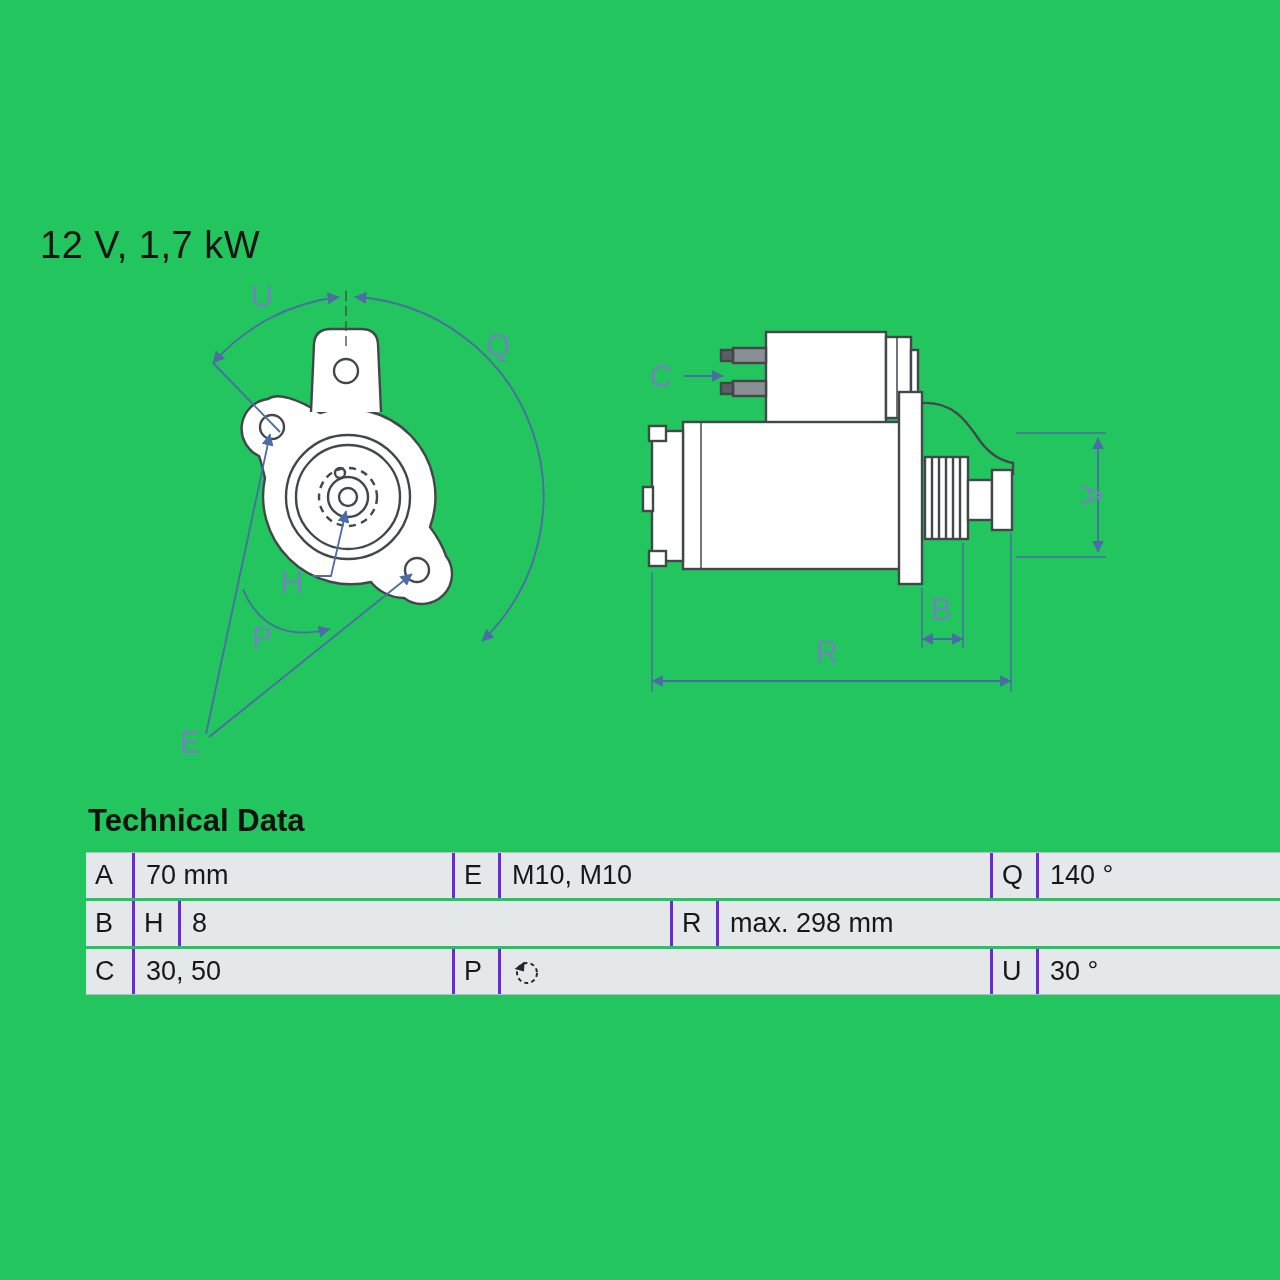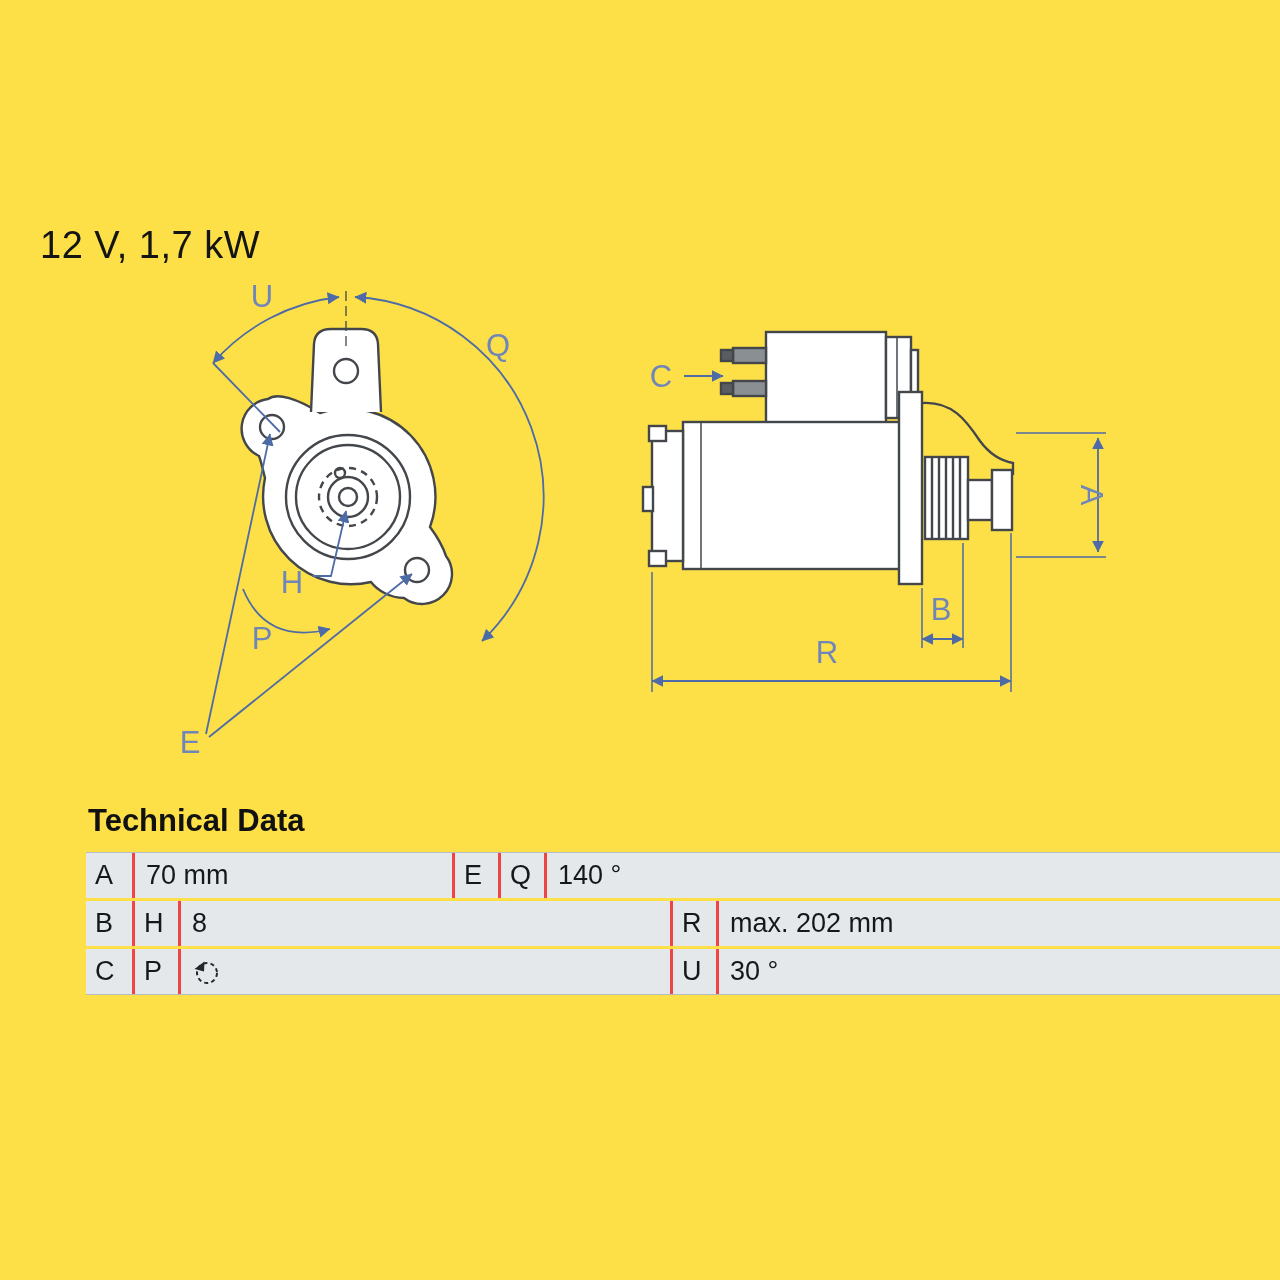--- a/index.html
+++ b/index.html
@@ -1,16 +1,16 @@
 <!DOCTYPE html>
 <html><head>
 <meta charset="utf-8">
 <style>
   html,body{margin:0;padding:0;background:#fff;}
-  .page{position:relative;width:1280px;height:1280px;background:#fde047;
+  .page{position:relative;width:1280px;height:1280px;background:#22c55e;
         font-family:"Liberation Sans",sans-serif;overflow:hidden;}
   .title{position:absolute;left:40px;top:224px;font-size:38px;color:#141414;
          letter-spacing:.5px;white-space:nowrap;}
   .drawing{position:absolute;left:0;top:0;}
   
   .part path,.part circle,.part line,
   .part2 rect,.part2 path,.part2 line{stroke:#43474b;stroke-width:2.4;fill:none;}
   .fillw{fill:#ffffff !important;}
   .cl{stroke-width:1.3 !important;stroke-dasharray:10 5;}
   .thin{stroke-width:1.5 !important;}
@@ -19,21 +19,21 @@
                 font-family:"Liberation Sans",sans-serif;}
   .rib{stroke:#43474b;stroke-width:2.2;}
   
   .tech{position:absolute;left:38px;top:803px;width:1204px;margin-left:48px;}
   .tech-heading{font-size:31px;font-weight:bold;color:#111;margin:0 0 13px 2px;}
   .t-table{width:1204px;border-top:1px solid #b6bdc2;border-bottom:1px solid #b6bdc2;}
   .t-row{display:flex;height:45px;background:#e5e8ea;margin-bottom:3px;}
   .t-row:last-child{margin-bottom:0;}
   .t-cell{display:flex;align-items:center;font-size:27px;color:#15181a;
           box-sizing:border-box;}
-  .t-cell + .t-cell{border-left:3px solid #ef4444;text-align:center;}
+  .t-cell + .t-cell{border-left:3px solid #6d28d9;text-align:center;}
   .t-key{width:46px;padding-left:9px;}
   .t-val{padding-left:11px;}
   .w1{width:320px;}.w2{width:492px;}.w3{width:254px;}
   .roticon{display:block;}
 </style>
 </head>
 <body>
 
 <div class="page">
 
@@ -128,34 +128,36 @@
   </svg>
 
   <div class="tech">
     <div class="tech-heading">Technical Data</div>
     <div class="t-table">
 
       <div class="t-row">
         <div class="t-cell t-key">A</div>
         <div class="t-cell t-val w1">70 mm</div>
         <div class="t-cell t-key">E</div>
+        <div class="t-cell t-val w2">M10, M10</div>
         <div class="t-cell t-key">Q</div>
         <div class="t-cell t-val w3">140 °</div>
       </div>
 
       <div class="t-row">
         <div class="t-cell t-key">B</div>
         <div class="t-cell t-key">H</div>
         <div class="t-cell t-val w2">8</div>
         <div class="t-cell t-key">R</div>
-        <div class="t-cell t-val w3">max. 202 mm</div>
+        <div class="t-cell t-val w3">max. 298 mm</div>
       </div>
 
       <div class="t-row">
         <div class="t-cell t-key">C</div>
+        <div class="t-cell t-val w1">30, 50</div>
         <div class="t-cell t-key">P</div>
         <div class="t-cell t-val w2">
           <svg class="roticon" width="30" height="30" viewBox="0 0 30 30">
             <circle cx="15" cy="16" r="10" fill="none" stroke="#23282b" stroke-width="2" stroke-dasharray="4 3.2"></circle>
             <polygon points="2.5,12 12.5,4.5 12,14.5" fill="#23282b"></polygon>
           </svg>
         </div>
         <div class="t-cell t-key">U</div>
         <div class="t-cell t-val w3">30 °</div>
       </div>

